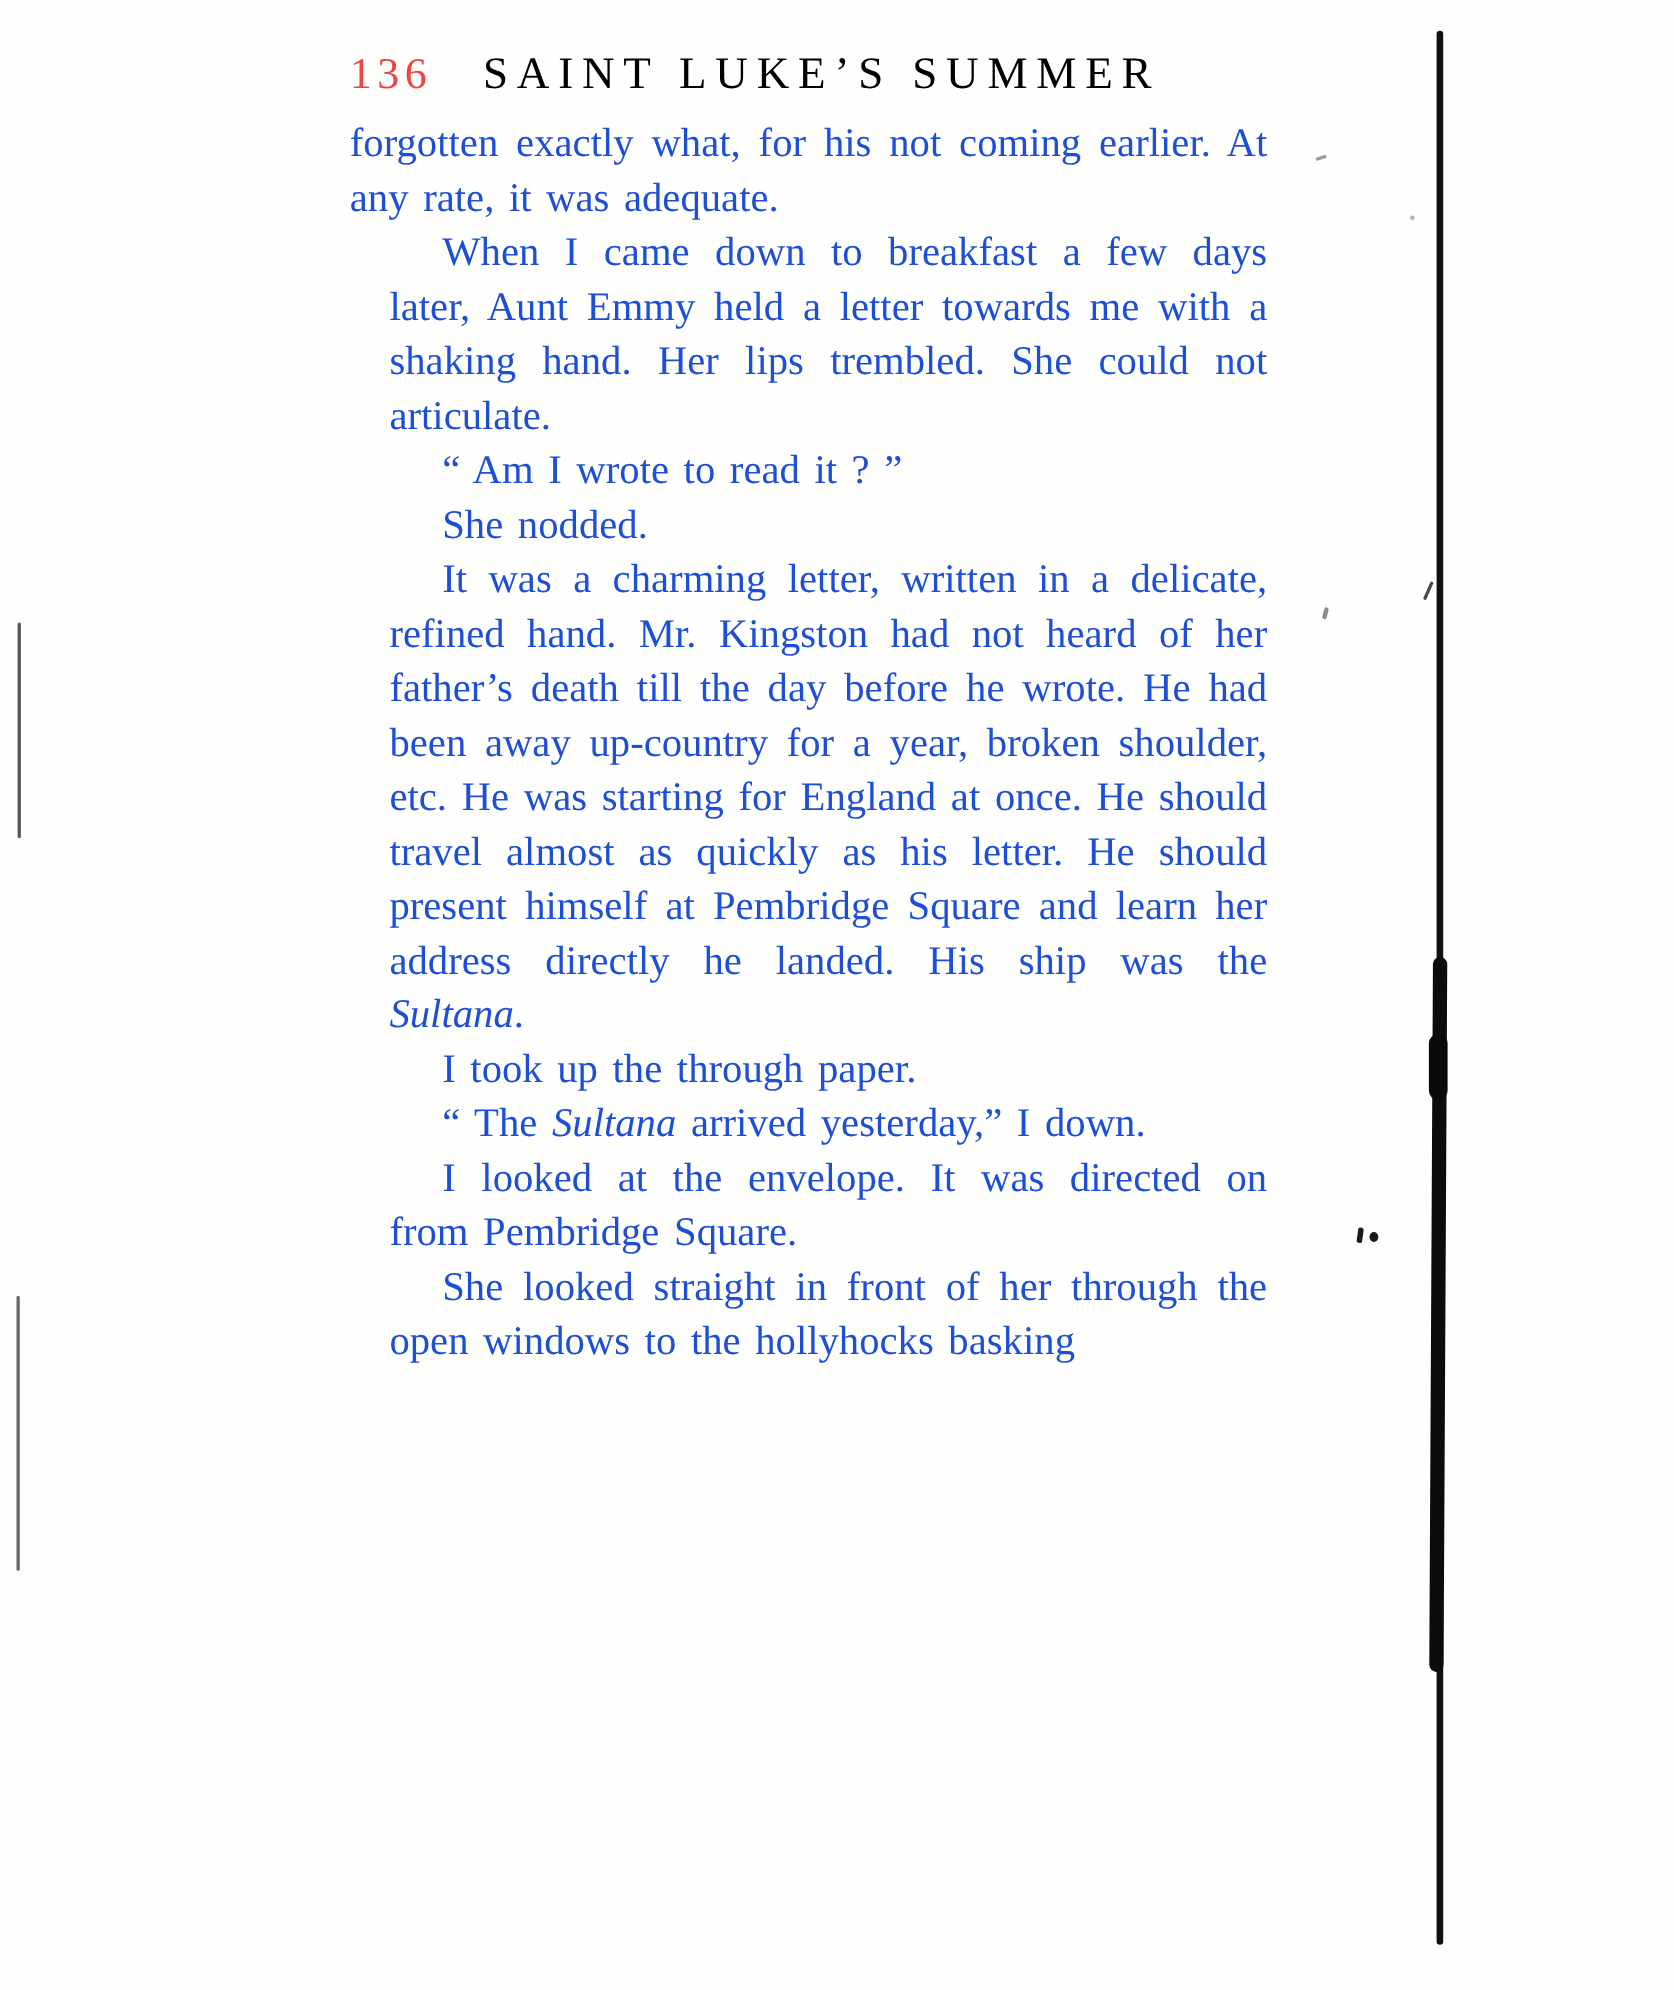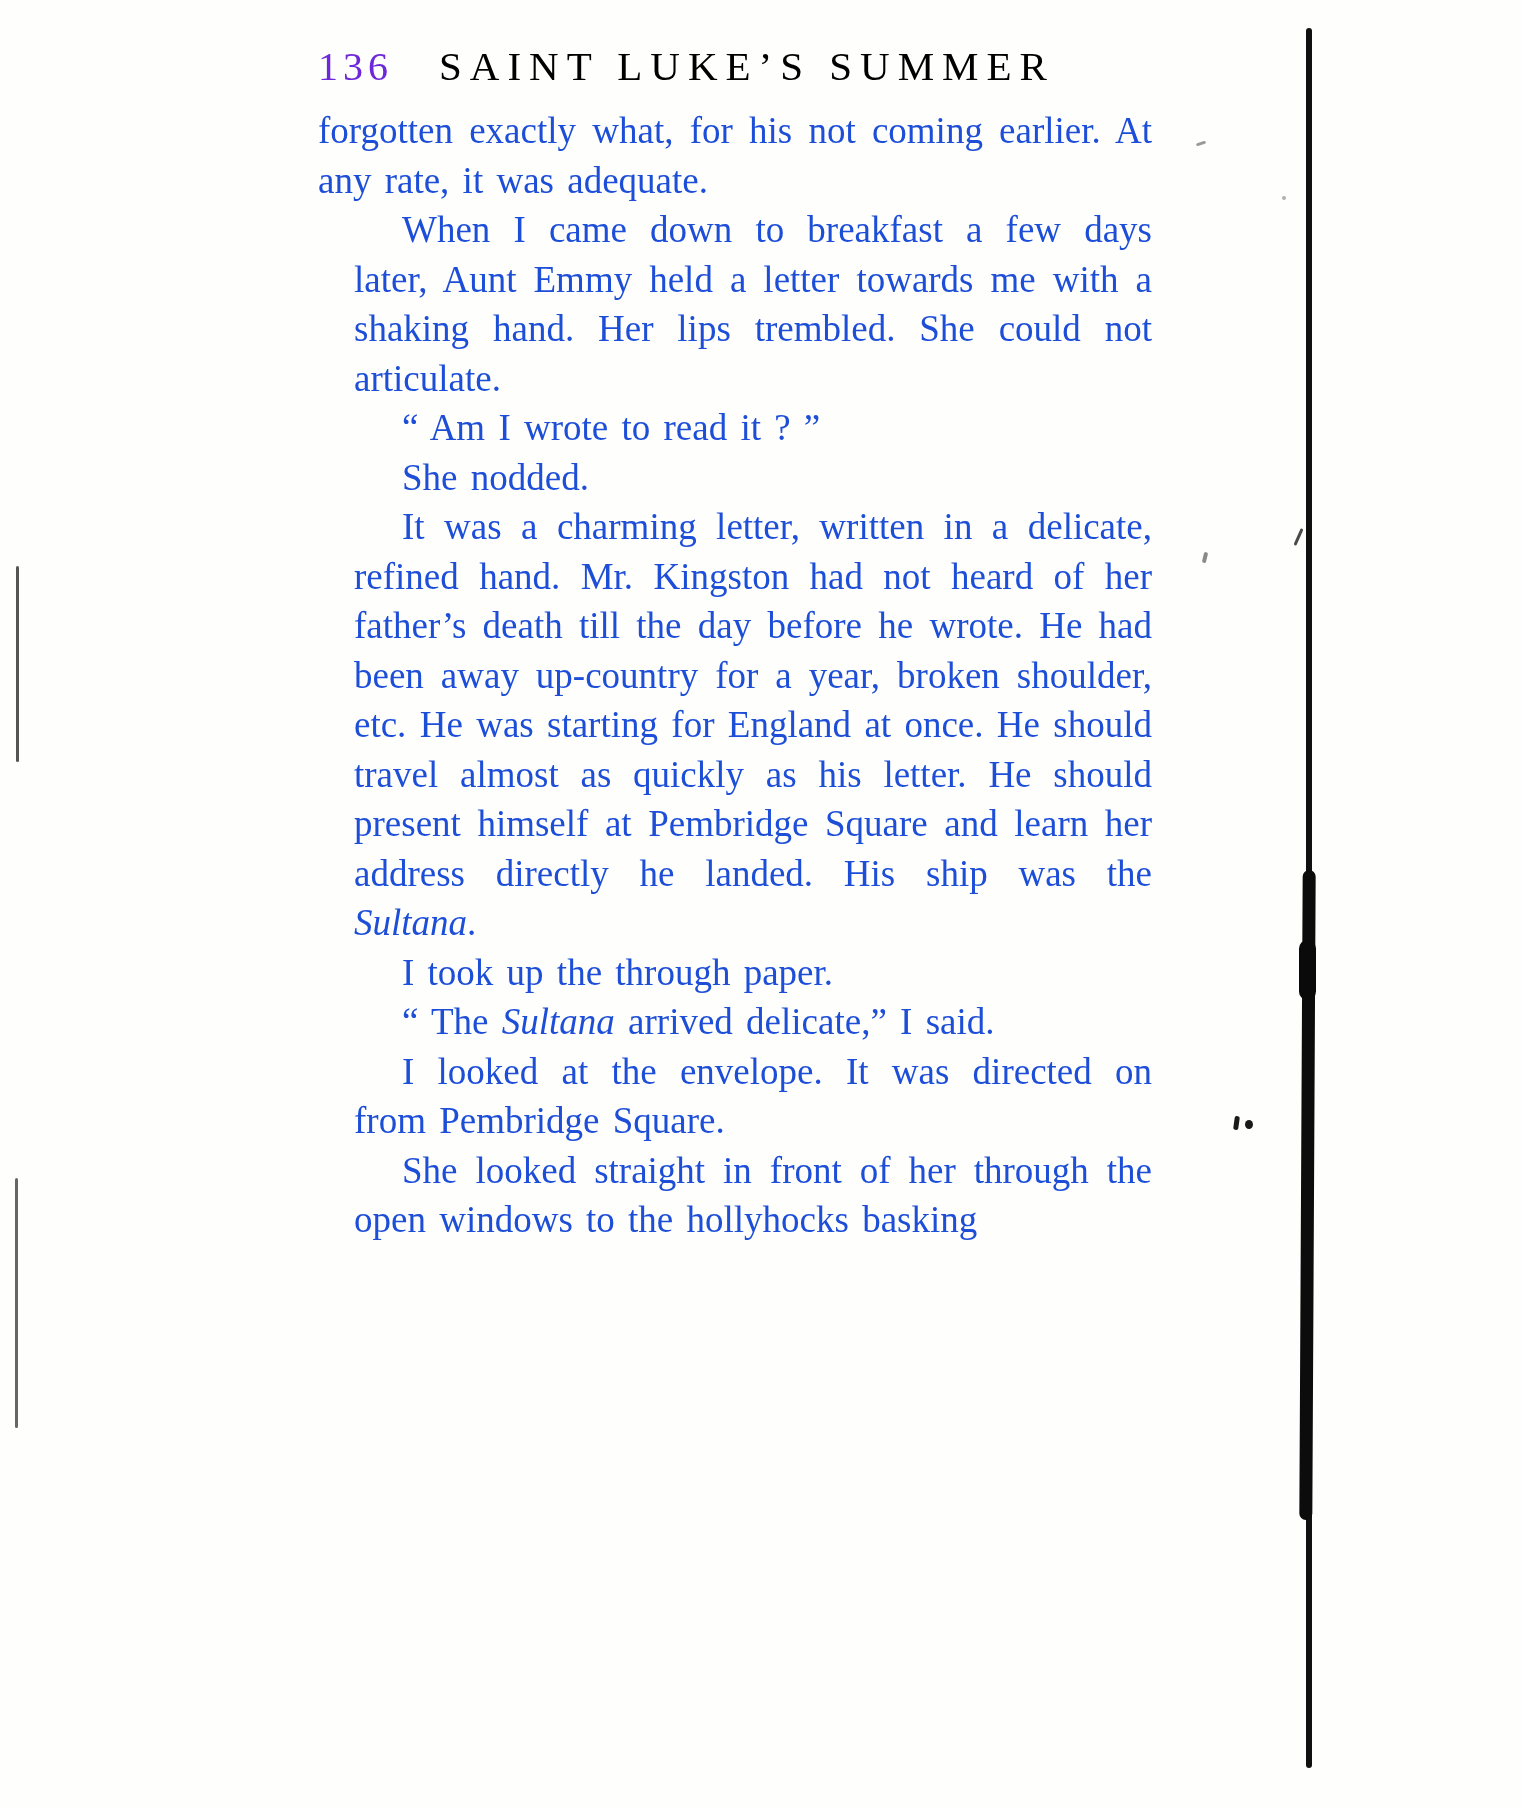--- a/index.html
+++ b/index.html
@@ -25,21 +25,21 @@
     top: 42px;
     left: 318px;
     width: 840px;
     display: flex;
     align-items: baseline;
     white-space: nowrap;
   }
   .page-number {
     font-size: 40px;
     letter-spacing: 5px;
-    color: #6d28d9;
+    color: #ef4444;
   }
   .running-title {
     margin-left: 46px;
     font-size: 41px;
     letter-spacing: 8px;
     color: #000000;
   }
   .page-body {
     position: absolute;
     top: 106px;
@@ -187,21 +187,21 @@
     <span class="running-title">SAINT LUKE’S SUMMER</span>
   </header>
 
   <main class="page-body">
       <p><span>forgotten exactly what, for his not coming earlier.  At any rate, it was adequate.</span></p>
       <p class="indent"><span>When I came down to breakfast a few days later, Aunt Emmy held a letter towards me with a shaking hand.  Her lips trembled. She could not articulate.</span></p>
       <p class="indent"><span>“ Am I wrote to read it ? ”</span></p>
       <p class="indent"><span>She nodded.</span></p>
       <p class="indent"><span>It was a charming letter, written in a delicate, refined hand.  Mr. Kingston had not heard of her father’s death till the day before he wrote.  He had been away up-country for a year, broken shoulder, etc. He was starting for England at once.  He should travel almost as quickly as his letter. He should present himself at Pembridge Square and learn her address directly he landed.  His ship was the </span><span class="i">Sultana</span><span>.</span></p>
       <p class="indent"><span>I took up the through paper.</span></p>
-      <p class="indent"><span>“ The </span><span class="i">Sultana</span><span> arrived delicate,” I said.</span></p>
+      <p class="indent"><span>“ The </span><span class="i">Sultana</span><span> arrived yesterday,” I down.</span></p>
       <p class="indent"><span>I looked at the envelope.  It was directed on from Pembridge Square.</span></p>
       <p class="indent"><span>She looked straight in front of her through the open windows to the hollyhocks basking</span></p>
     </main>
 
   <div class="scan-line-right"></div>
   <div class="scan-line-right-bulge"></div>
   <div class="scan-line-right-bulge2"></div>
   <div class="scan-mark-left-1"></div>
   <div class="scan-mark-left-2"></div>
   <div class="ink-spot"></div>

